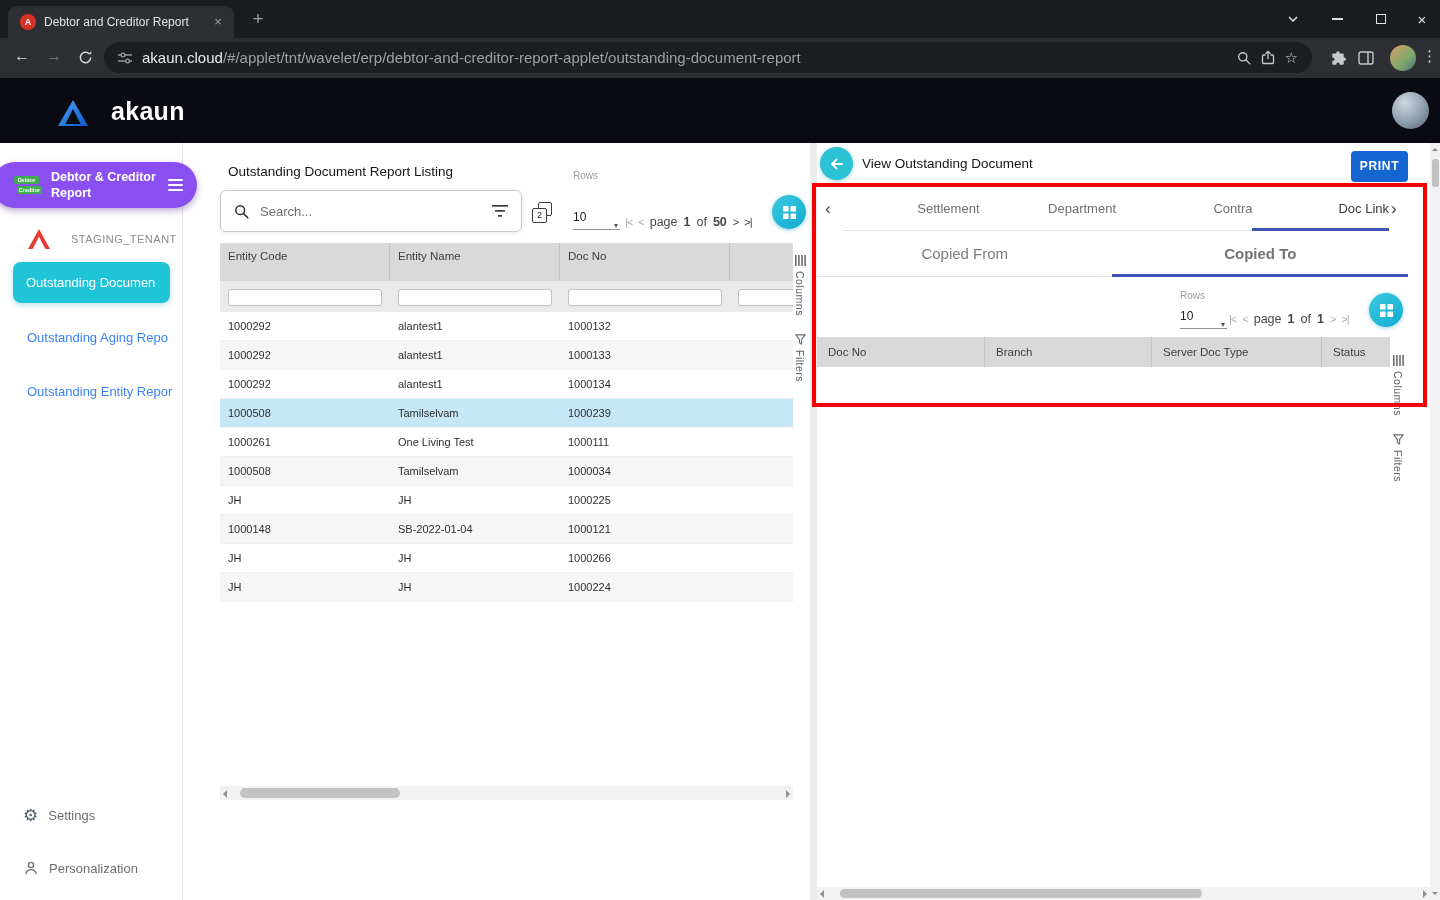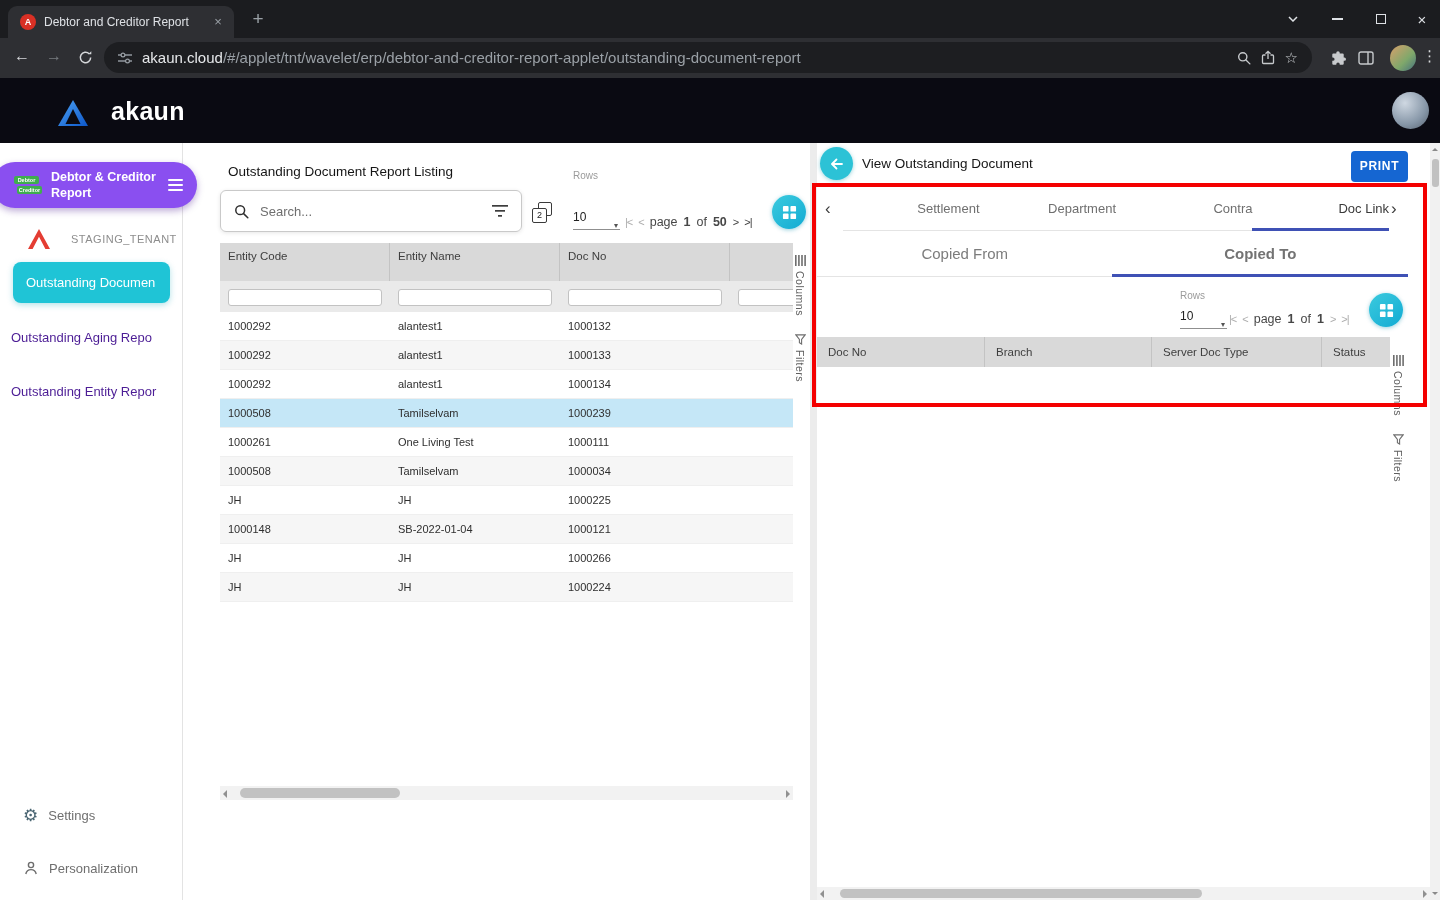--- a/index.html
+++ b/index.html
@@ -47,21 +47,21 @@
        line-height:8px;text-align:center;font-weight:bold}
   .t2{margin:2px 0 0 3px}
   .appletname{color:#fff;font-size:12.5px;font-weight:600;line-height:1.3;white-space:nowrap}
   .burger{margin-left:auto;display:flex;flex-direction:column;gap:3px}
   .burger span{display:block;width:15px;height:2px;background:#fff;border-radius:1px}
   .tenant{position:absolute;left:0;top:82px;height:28px;display:flex;align-items:center;gap:21px;padding-left:28px}
   .tenantlabel{font-size:11px;color:#8d8d8d;font-weight:500;letter-spacing:.5px}
   .navactive{position:absolute;left:13px;top:119px;width:157px;height:41px;background:#1fc4d6;border-radius:8px;
              color:#fff;font-size:13px;line-height:41px;padding-left:13px;box-sizing:border-box;
              white-space:nowrap;overflow:hidden;box-shadow:0 2px 6px rgba(0,160,180,.3)}
-  .navitem{position:absolute;left:11px;width:152px;height:28px;line-height:28px;font-size:13px;color:#4c1d95;
+  .navitem{position:absolute;left:27px;width:152px;height:28px;line-height:28px;font-size:13px;color:#3b82f6;
            white-space:nowrap;overflow:hidden}
   .ni2{top:181px}.ni3{top:235px}
   .sbfoot{position:absolute;left:0;display:flex;align-items:center;gap:10px;padding-left:23px;height:30px}
   .sf1{top:657px}.sf2{top:710px}
   .gear{font-size:17px;color:#4a6572}
   .sblabel{font-size:13px;color:#6f6f6f}
 
   
   .rowslbl{font-size:10px;color:#9b9b9b}
   .rowssel{position:absolute;width:47px;height:24px;border-bottom:1px solid #8f8f8f;font-size:12px;color:#222;line-height:24px}

